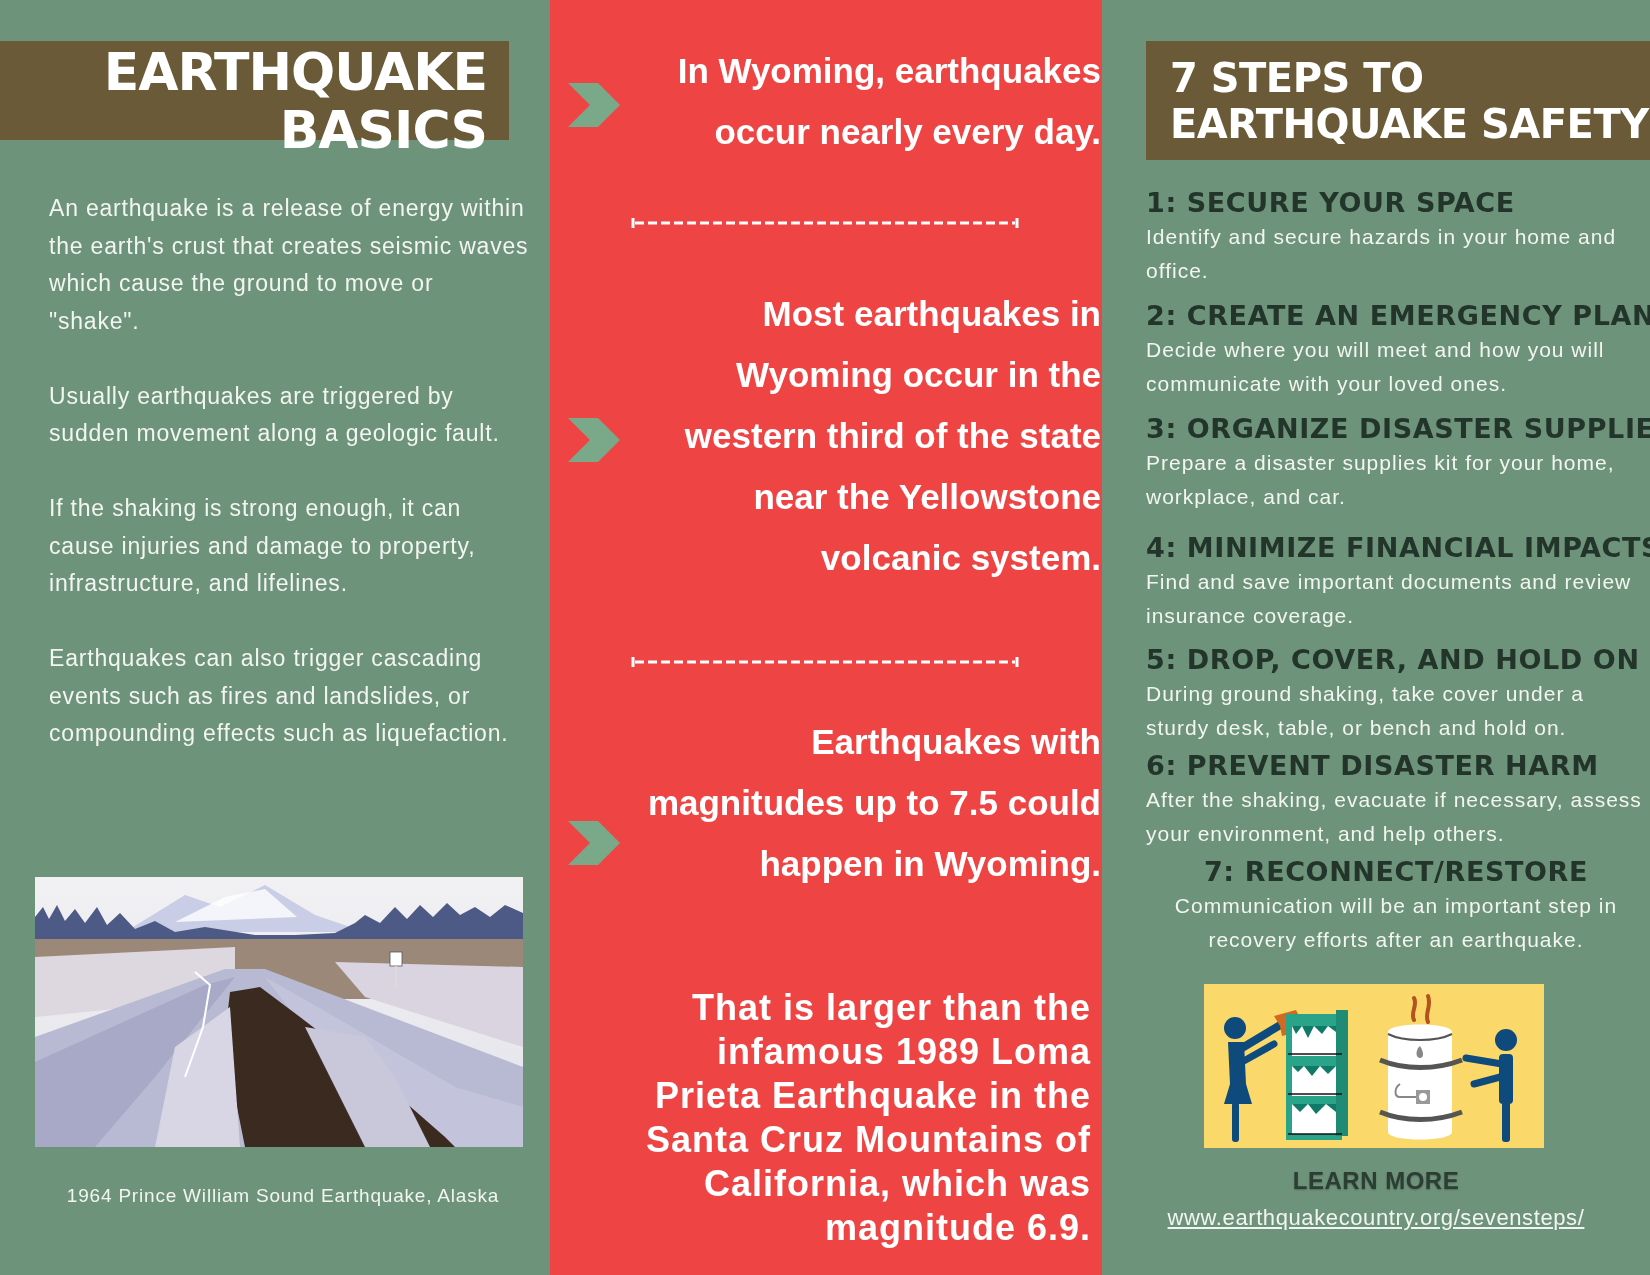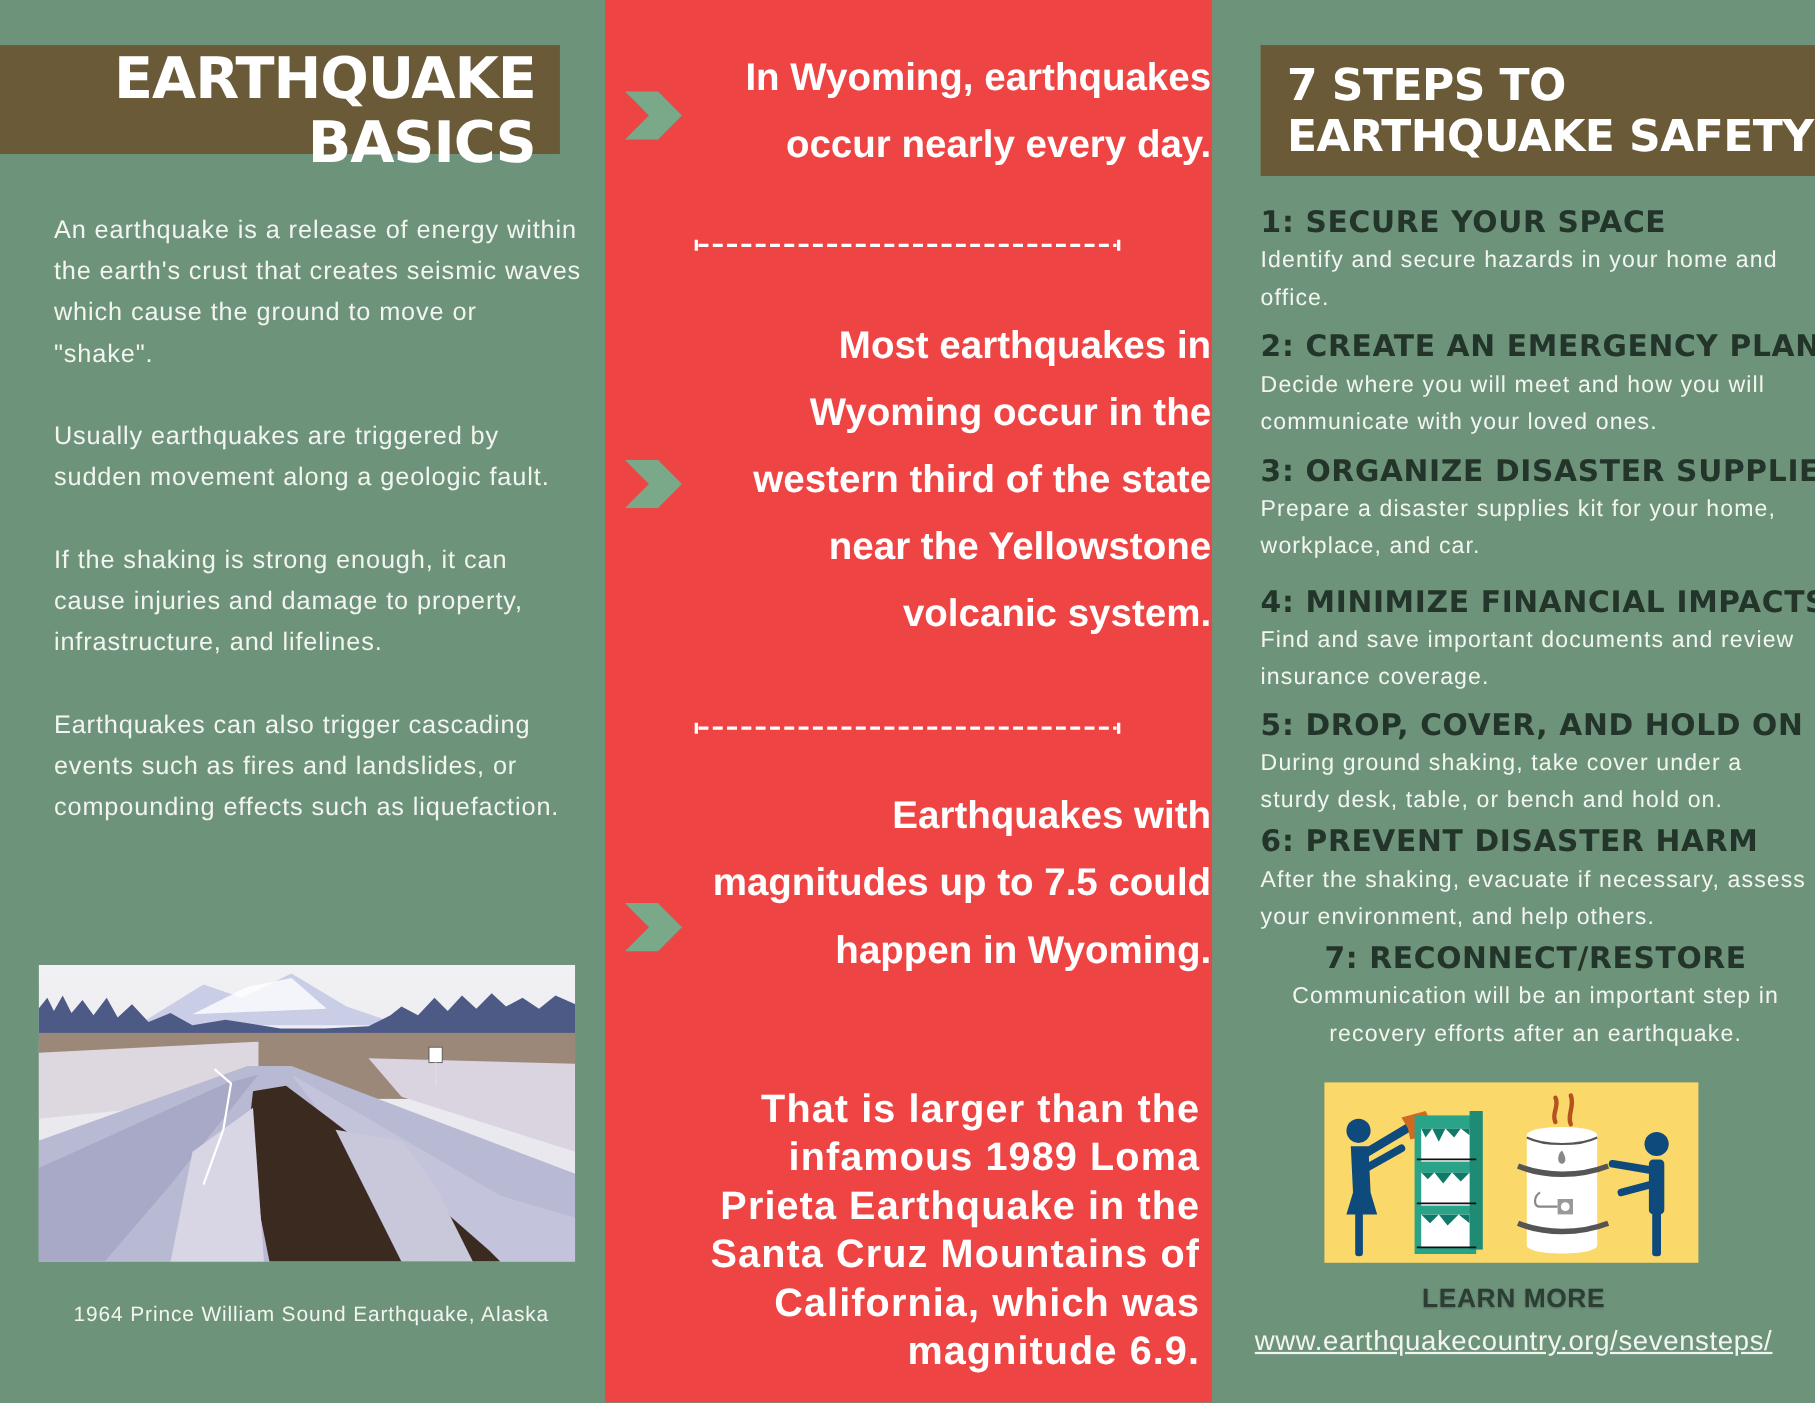--- a/index.html
+++ b/index.html
@@ -30,21 +30,21 @@
 
   .divider { position: absolute; left: 81px; width: 388px; height: 14px; }
 
   .steps { position: absolute; left: 44px; top: 186px; width: 500px; }
   .step { position: absolute; left: 0; width: 500px; }
   .step-title { color: #23352a; font-family: "DejaVu Sans", sans-serif; font-weight: bold; font-size: 27px; line-height: 34px; letter-spacing: 0.6px; white-space: nowrap; }
   .step-desc { color: #f3f5f0; font-size: 21px; line-height: 34px; letter-spacing: 1px; }
 
   .illus { position: absolute; left: 102px; top: 984px; width: 340px; height: 164px; background: #fbd86a; }
   .learn { position: absolute; left: 0; top: 1167px; width: 548px; text-align: center; color: #2c3e33; font-weight: bold; font-size: 24px; letter-spacing: 0.5px; text-shadow: 0 1px 2px rgba(0,0,0,0.25); }
-  .url { position: absolute; left: 0; top: 1205px; width: 548px; text-align: center; color: #f3f5f0; font-size: 25px; letter-spacing: 0.6px; text-decoration: underline; }
+  .url { position: absolute; left: 0; top: 1205px; width: 548px; text-align: center; color: #f3f5f0; font-size: 22px; letter-spacing: 0.6px; text-decoration: underline; }
 </style>
 </head>
 <body>
 
 <section class="col-left">
   <div class="banner banner-left">
     <div>EARTHQUAKE</div>
     <div>BASICS</div>
   </div>
 

